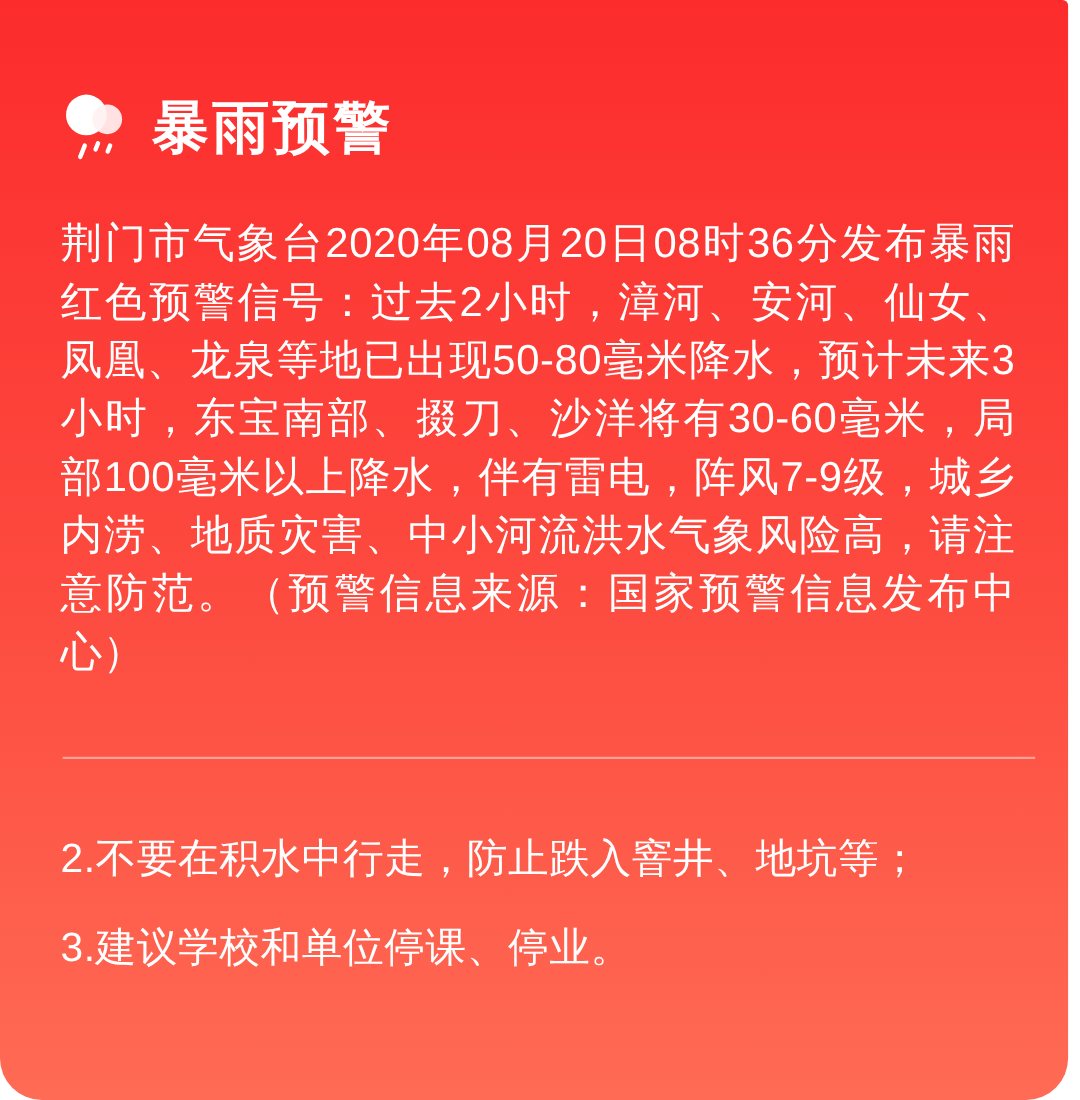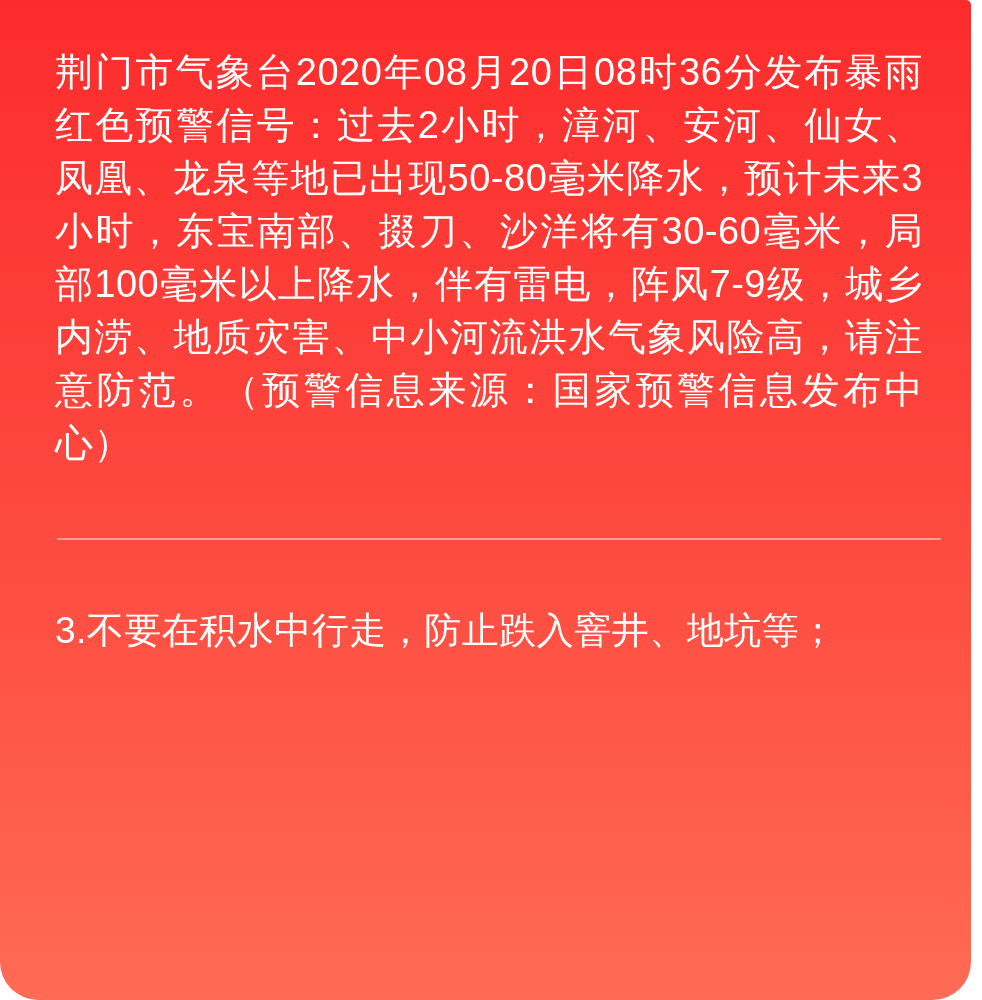--- a/index.html
+++ b/index.html
@@ -98,22 +98,33 @@
     font-size: 37px;
     line-height: 50px;
     letter-spacing: 0.5px;
   }
 </style>
 </head>
 <body>
 
 <div class="alert-card">
 
+  <div class="header">
+    <span class="rain-icon">
+      <span class="cloud-big"></span>
+      <span class="cloud-small"></span>
+      <span class="drop d1"></span>
+      <span class="drop d2"></span>
+      <span class="drop d3"></span>
+    </span>
+    <h1 class="page-title" style="margin:0;">暴雨预警</h1>
+  </div>
 
   <p class="alert-description">荆门市气象台2020年08月20日08时36分发布暴雨红色预警信号：过去2小时，漳河、安河、仙女、凤凰、龙泉等地已出现50-80毫米降水，预计未来3小时，东宝南部、掇刀、沙洋将有30-60毫米，局部100毫米以上降水，伴有雷电，阵风7-9级，城乡内涝、地质灾害、中小河流洪水气象风险高，请注意防范。（预警信息来源：国家预警信息发布中心）</p>
 
   <hr class="divider">
 
   <div class="guidelines">
-    <p class="guideline-item">3.不要在积水中行走，防止跌入窨井、地坑等；</p>
+    <p class="guideline-item">2.不要在积水中行走，防止跌入窨井、地坑等；</p>
+    <p class="guideline-item">3.建议学校和单位停课、停业。</p>
   </div>
 
 </div>
 
 </body></html>

